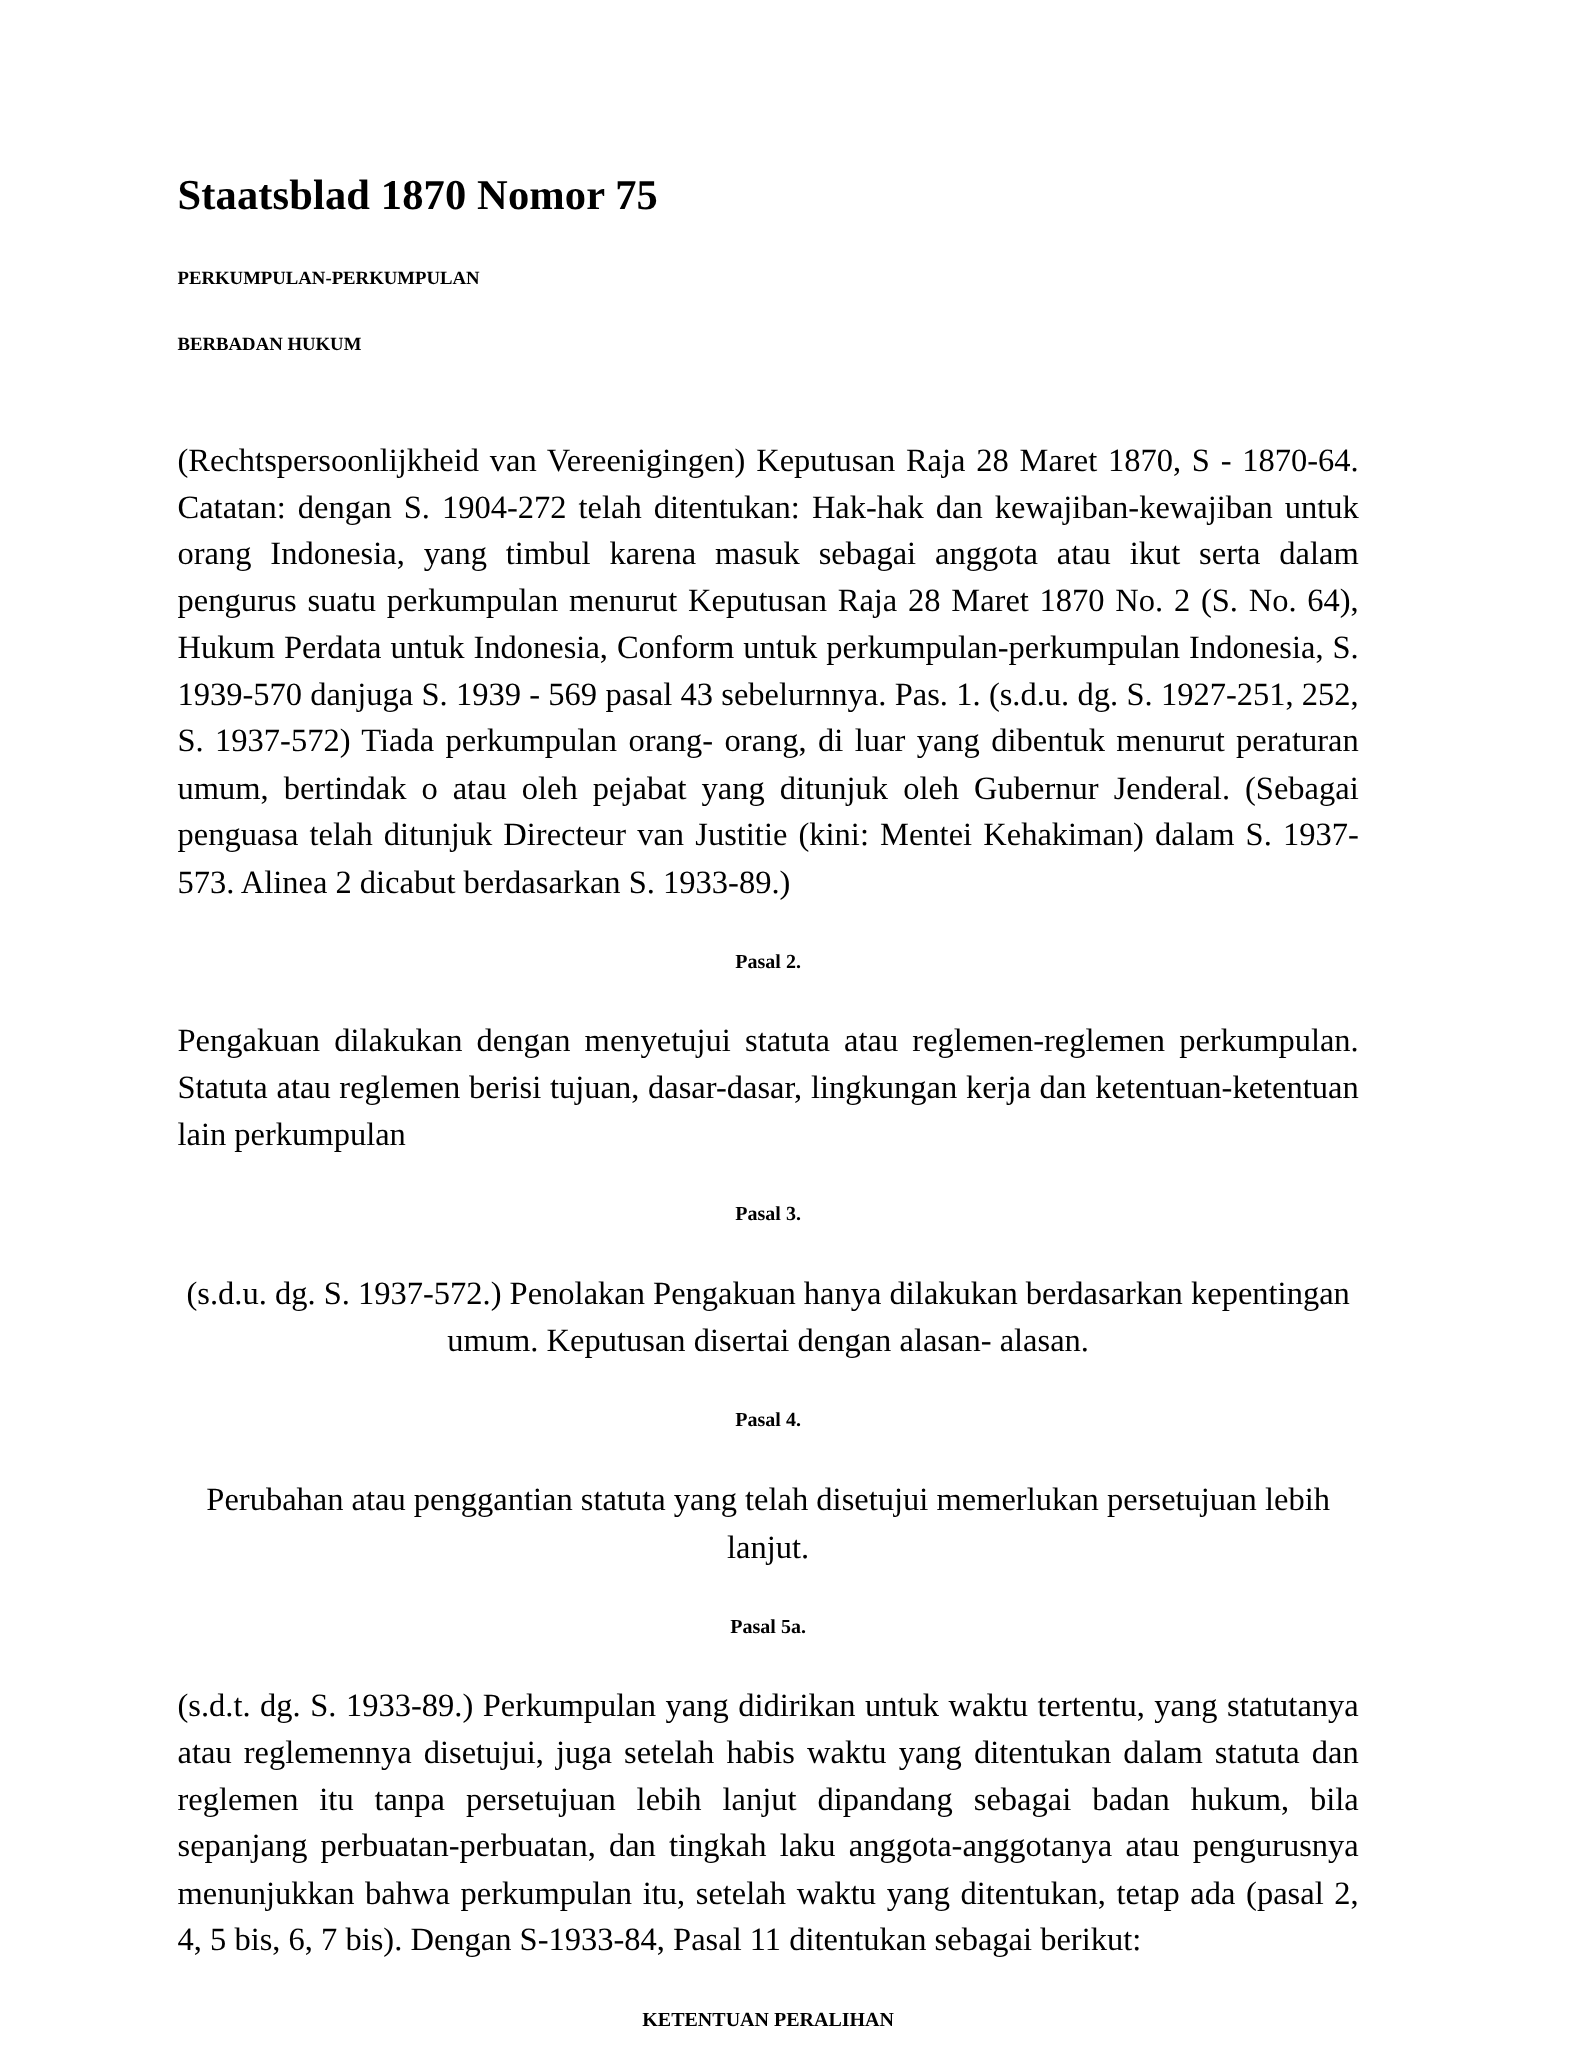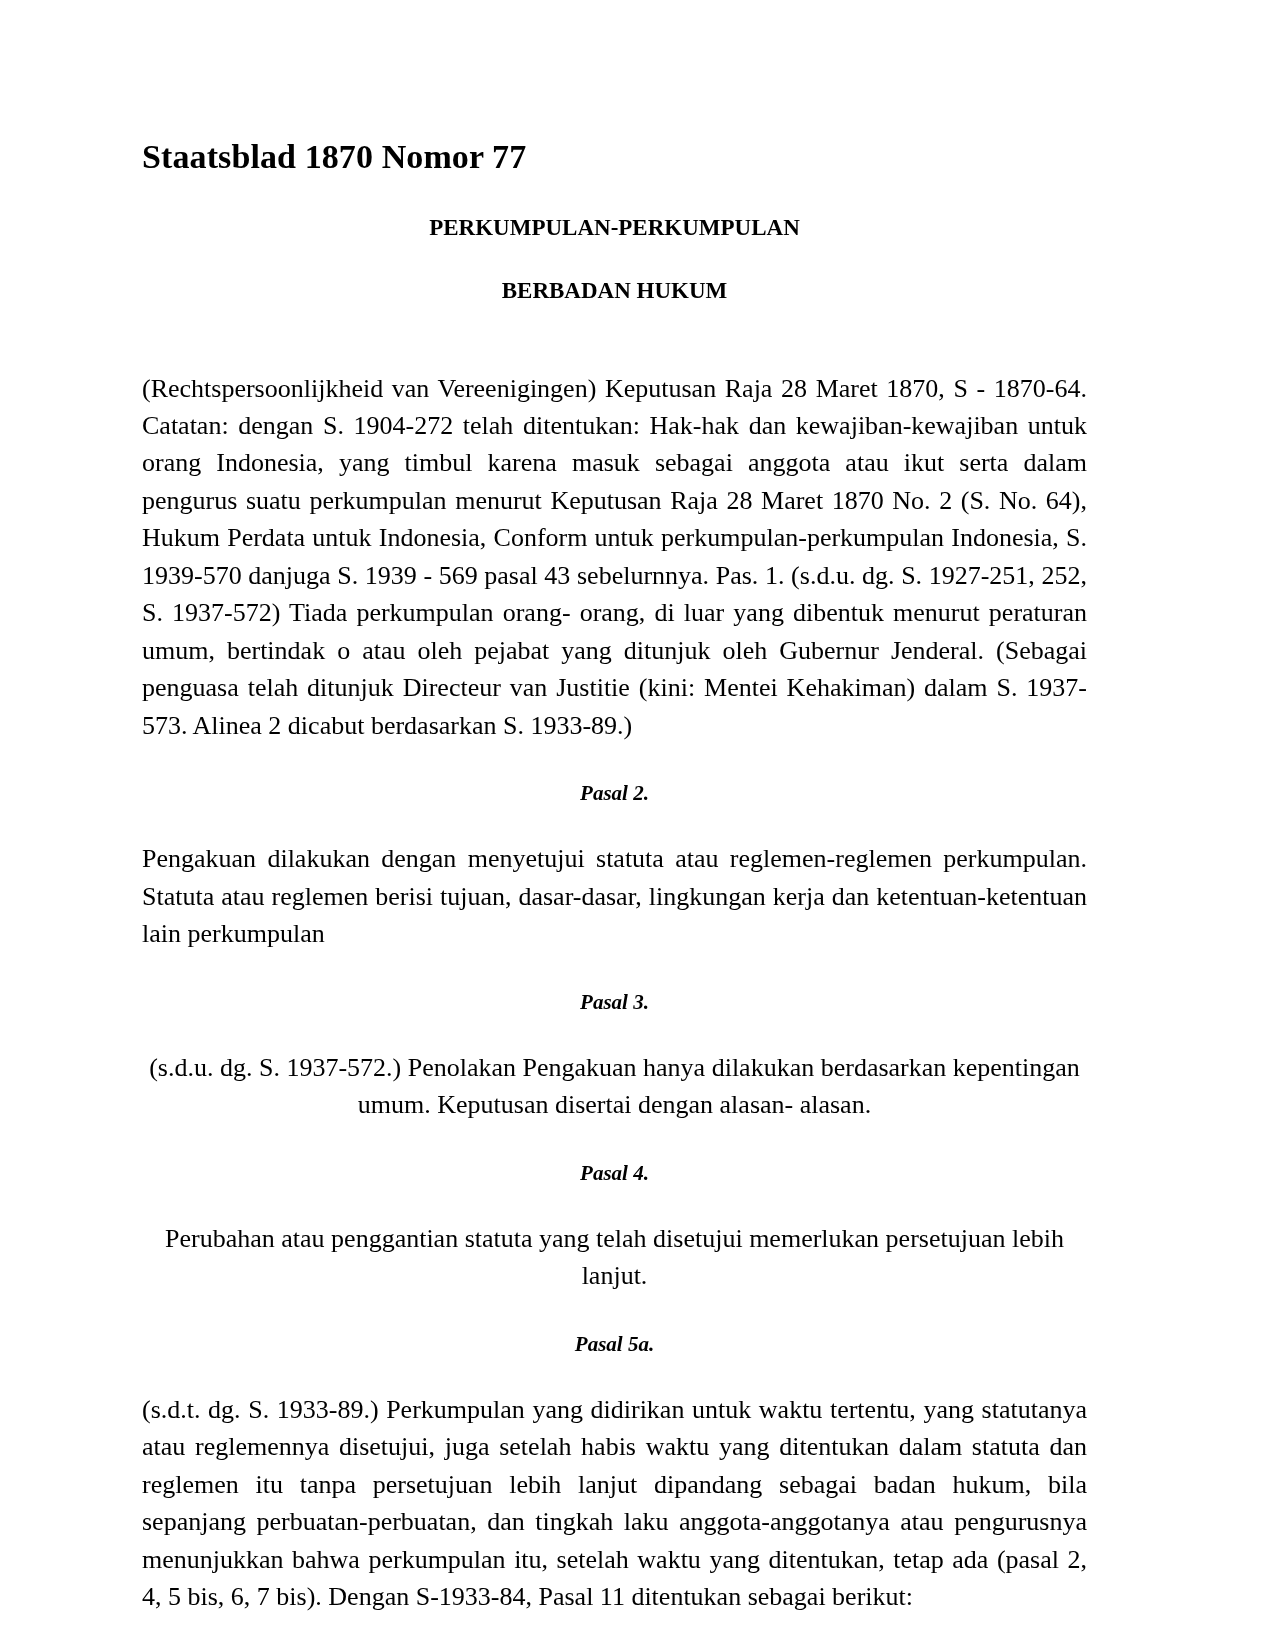--- a/index.html
+++ b/index.html
@@ -24,56 +24,55 @@
     position: relative;
   }
   .doc-title {
     font-size: 34px;
     font-weight: bold;
     line-height: 1.12;
     margin: 0 0 38px 0;
     letter-spacing: 0.1px;
   }
   .center-heading {
-    text-align: center;
+    text-align: left;
     font-weight: bold;
-    font-size: 23px;
+    font-size: 15px;
     line-height: 1.25;
     margin: 0;
   }
   .heading-gap-1 { margin-bottom: 34px; }
   .heading-gap-2 { margin-bottom: 64px; }
 
   .pasal-heading {
     text-align: center;
     font-weight: bold;
-    font-size: 21px;
+    font-size: 16px;
     line-height: 1.25;
     margin: 36px 0 34px 0;
-    font-style: italic;
   }
 
   p.body-text {
     font-size: 26px;
     line-height: 1.44;
     text-align: justify;
     text-justify: inter-word;
     margin: 0 0 0 0;
     hyphens: none;
   }
   p.body-text.nojustify {
     text-align: center;
   }
 </style>
 </head>
 <body>
 
 <div class="page">
 
-  <h1 class="doc-title">Staatsblad 1870 Nomor 77</h1>
+  <h1 class="doc-title">Staatsblad 1870 Nomor 75</h1>
 
   <div class="center-heading heading-gap-1">PERKUMPULAN-PERKUMPULAN</div>
 
   <div class="center-heading heading-gap-2">BERBADAN HUKUM</div>
 
   <p class="body-text">(Rechtspersoonlijkheid van Vereenigingen) Keputusan Raja 28 Maret 1870, S - 1870-64. Catatan: dengan S. 1904-272 telah ditentukan: Hak-hak dan kewajiban-kewajiban untuk orang Indonesia, yang timbul karena masuk sebagai anggota atau ikut serta dalam pengurus suatu perkumpulan menurut Keputusan Raja 28 Maret 1870 No. 2 (S. No. 64), Hukum Perdata untuk Indonesia, Conform untuk perkumpulan-perkumpulan Indonesia, S. 1939-570 danjuga S. 1939 - 569 pasal 43 sebelurnnya. Pas. 1. (s.d.u. dg. S. 1927-251, 252, S. 1937-572) Tiada perkumpulan orang- orang, di luar yang dibentuk menurut peraturan umum, bertindak o atau oleh pejabat yang ditunjuk oleh Gubernur Jenderal. (Sebagai penguasa telah ditunjuk Directeur van Justitie (kini: Mentei Kehakiman) dalam S. 1937-573. Alinea 2 dicabut berdasarkan S. 1933-89.)</p>
 
   <div class="pasal-heading">Pasal 2.</div>
   <p class="body-text">Pengakuan dilakukan dengan menyetujui statuta atau reglemen-reglemen perkumpulan. Statuta atau reglemen berisi tujuan, dasar-dasar, lingkungan kerja dan ketentuan-ketentuan lain perkumpulan</p>
 

